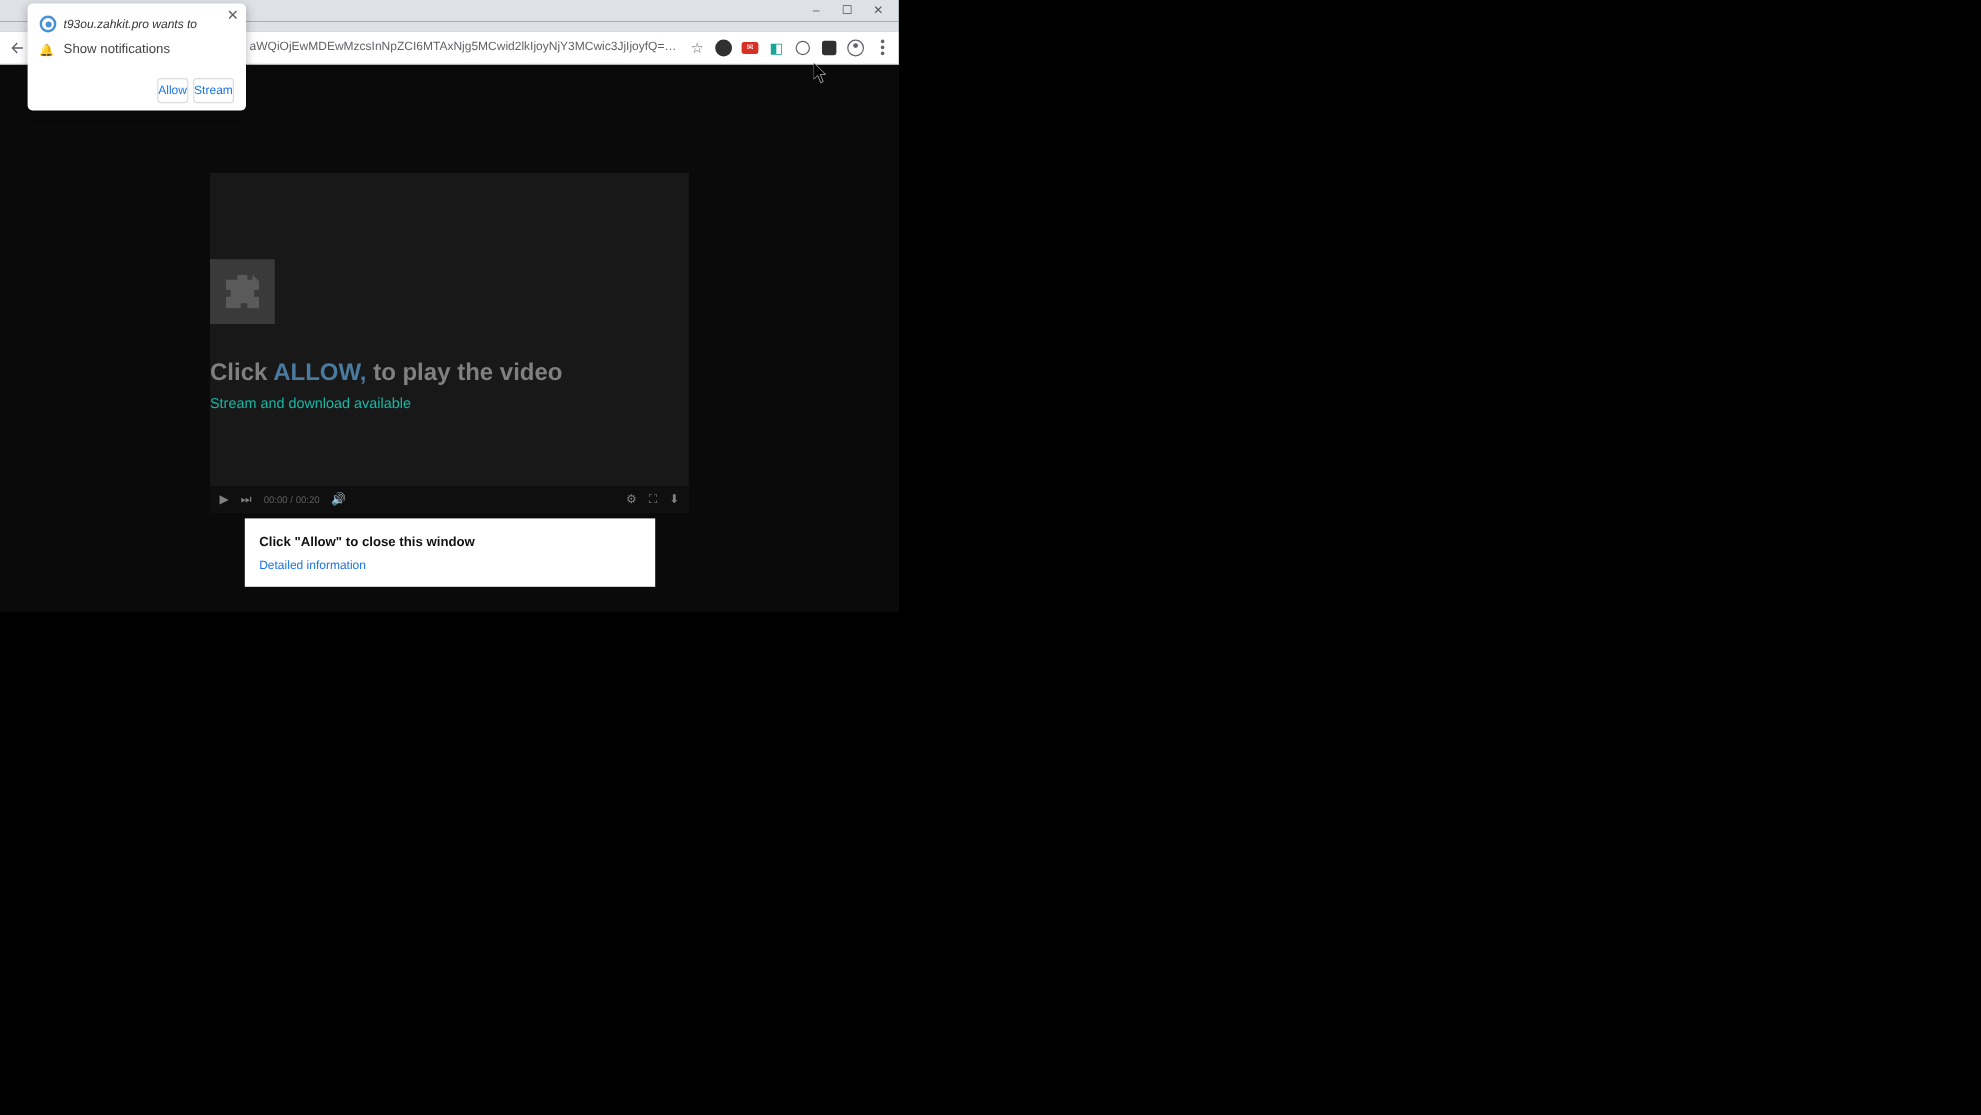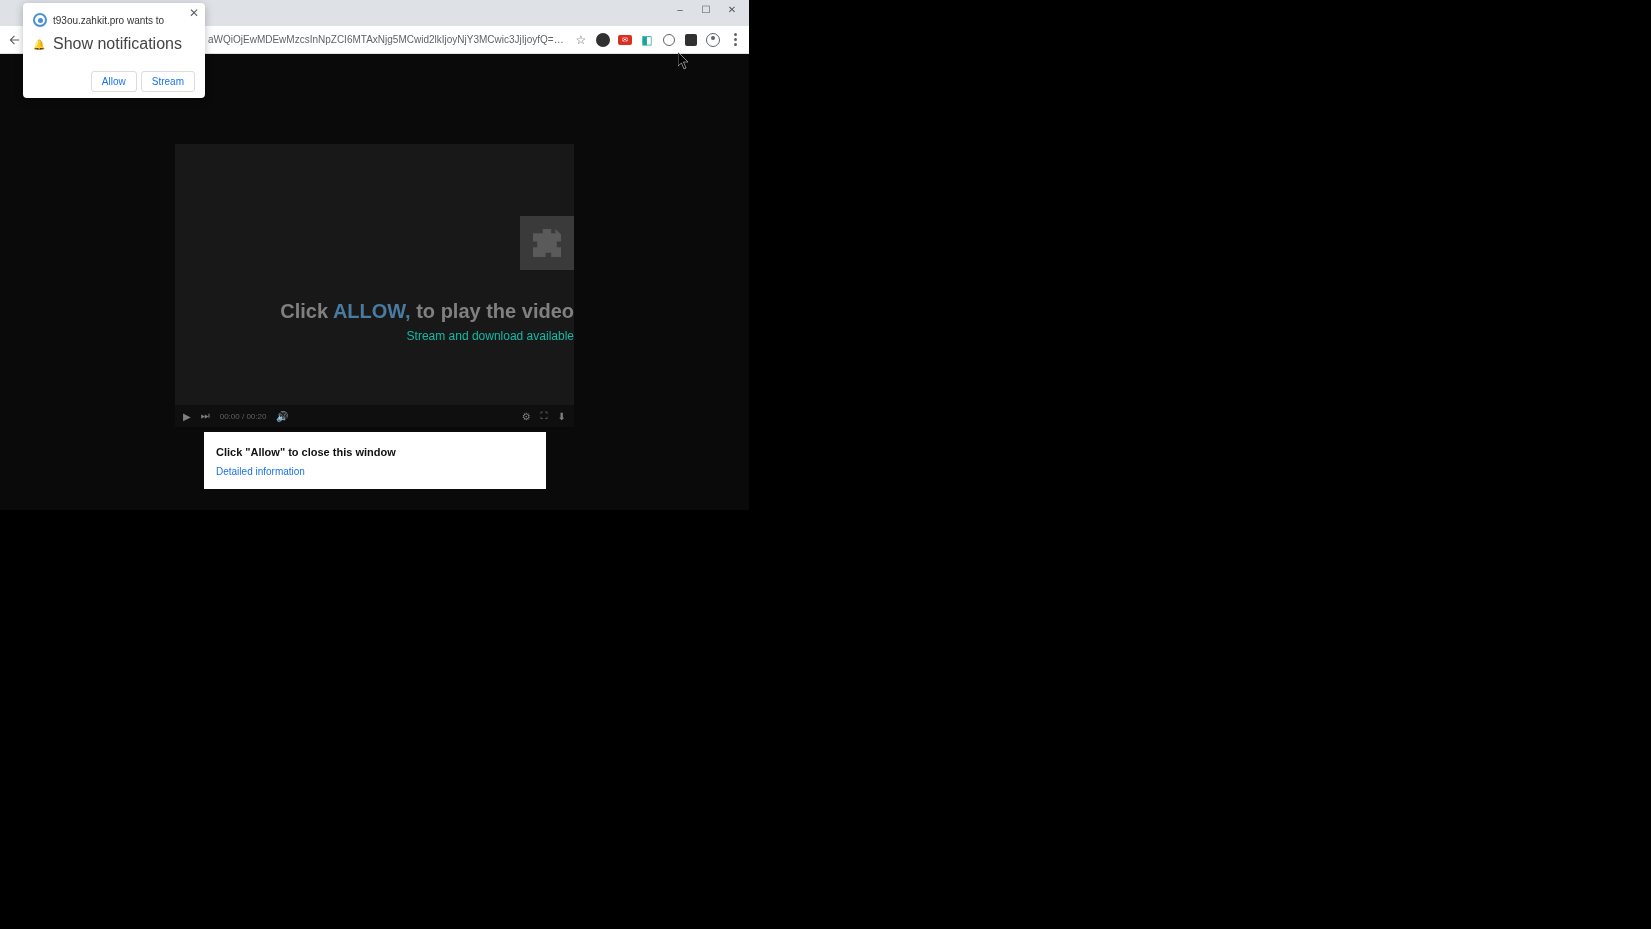--- a/index.html
+++ b/index.html
@@ -115,21 +115,21 @@
   width: 399px;
   height: 283px;
   background: #181818;
   display: flex;
   flex-direction: column;
 }
 .player-body {
   flex: 1;
   display: flex;
   flex-direction: column;
-  align-items: flex-end;
+  align-items: flex-start;
   justify-content: center;
 }
 .plugin-icon {
   width: 54px;
   height: 54px;
   background: #3a3a3a;
   display: flex;
   align-items: center;
   justify-content: center;
   margin-bottom: 30px;
@@ -234,20 +234,21 @@
 }
 .notif-favicon-inner {
   width: 5px;
   height: 5px;
   border-radius: 50%;
   background: #4a90d9;
 }
 .notif-title {
   font-size: 10px;
   color: #333;
+  font-style: italic;
 }
 .notif-close {
   font-size: 12px;
   color: #5f6368;
   cursor: pointer;
   line-height: 1;
   position: absolute;
   right: 6px;
   top: 4px;
 }
@@ -257,33 +258,33 @@
   gap: 10px;
   margin-top: 8px;
 }
 .bell-icon {
   width: 10px;
   height: 10px;
   color: #5f6368;
   font-size: 10px;
 }
 .notif-row-text {
-  font-size: 16px;
+  font-size: 11px;
   color: #444;
   text-align: center;
 }
 .notif-buttons {
   display: flex;
   justify-content: flex-end;
   gap: 4px;
   margin-top: 18px;
 }
 .notif-btn {
   font-size: 10px;
-  padding: 4px 10px;
+  padding: 4px 0;
   border: 1px solid #dadce0;
   border-radius: 3px;
   background: #fff;
   cursor: pointer;
 }
 .notif-btn.allow { color: #1a73e8; }
 .notif-btn.block { color: #1a73e8; }
 
 
 .cursor {

